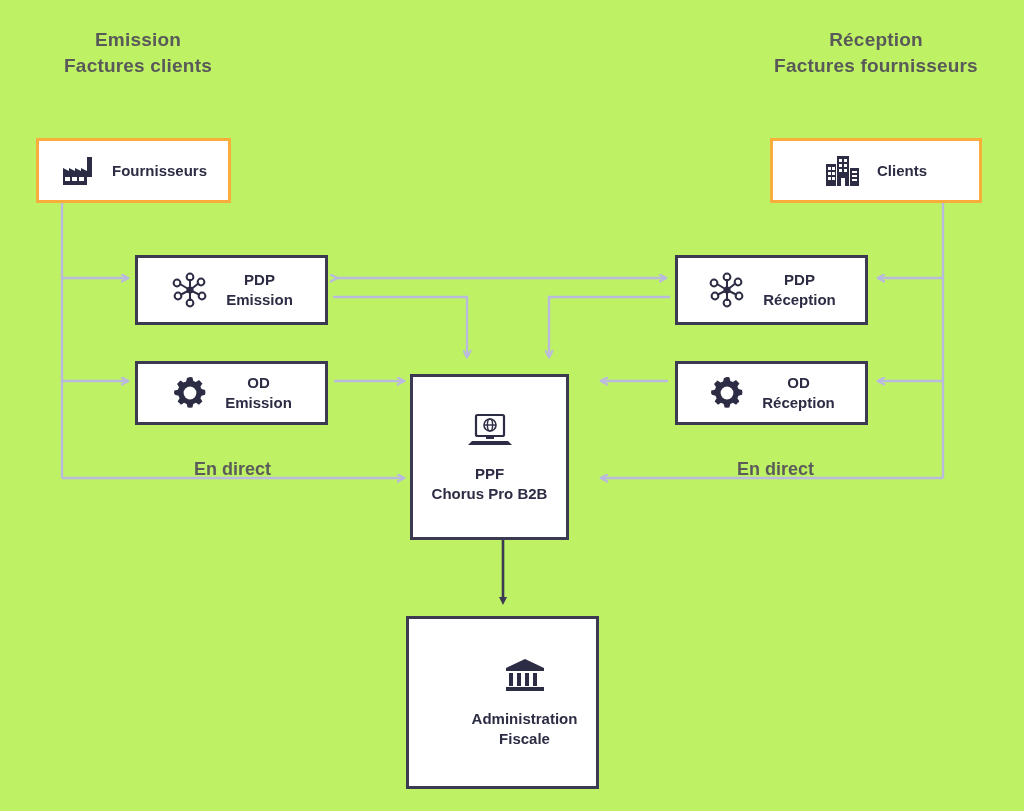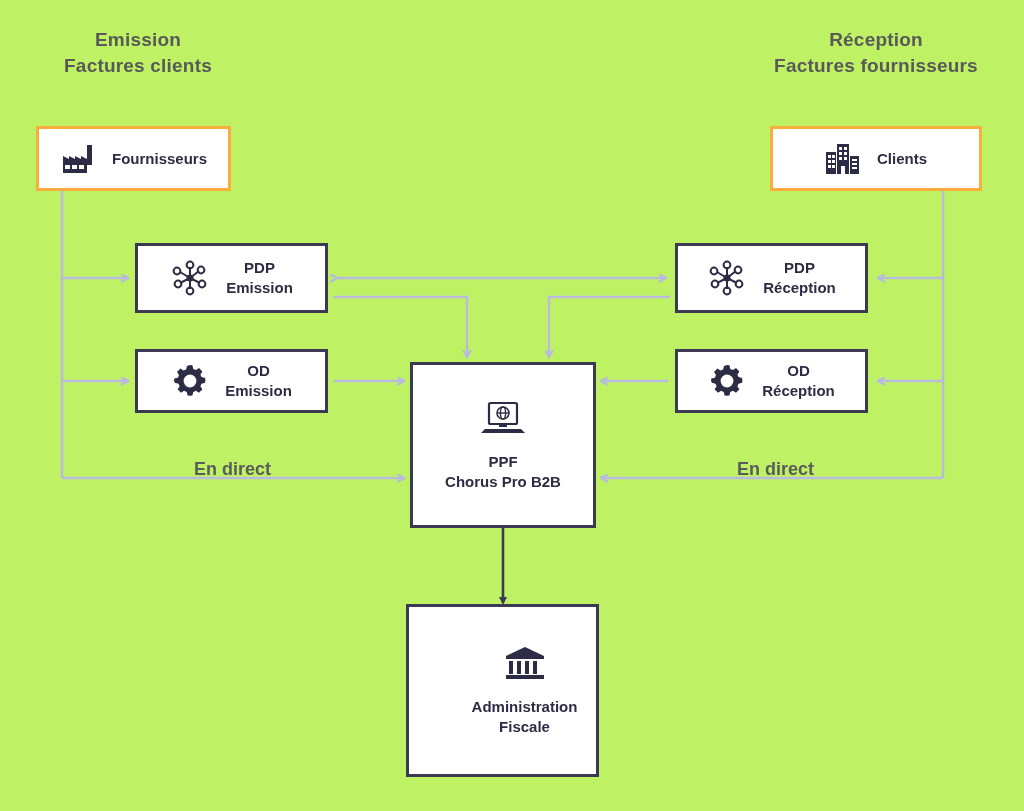--- a/index.html
+++ b/index.html
@@ -32,20 +32,21 @@
     white-space: pre-line;
     letter-spacing: 0.2px;
   }
   .node {
     position: absolute;
     background: #ffffff;
     box-sizing: border-box;
     display: flex;
     align-items: center;
     justify-content: center;
+    margin-top: 12px;
   }
   .node.bordered-dark { border: 3px solid #3b3a52; }
   .node.bordered-accent { border: 3px solid #f9ad3c; }
   .node-inner {
     display: flex;
     align-items: center;
     justify-content: center;
     gap: 16px;
     width: 100%;
     height: 100%;
@@ -246,21 +247,21 @@
         <svg width="38" height="38" viewBox="0 0 38 38" aria-hidden="true">
           <path fill="#2c2c44" d="M19 3l2.4.3.9 3.6 2.6 1.1 3.1-2 1.7 1.7 1.7 1.7-2 3.1 1.1 2.6 3.6.9.3 2.4-.3 2.4-3.6.9-1.1 2.6 2 3.1-1.7 1.7-1.7 1.7-3.1-2-2.6 1.1-.9 3.6-2.4.3-2.4-.3-.9-3.6-2.6-1.1-3.1 2-1.7-1.7-1.7-1.7 2-3.1-1.1-2.6-3.6-.9L3 19l.3-2.4 3.6-.9 1.1-2.6-2-3.1 1.7-1.7 1.7-1.7 3.1 2 2.6-1.1.9-3.6z"></path>
           <circle cx="19" cy="19" r="6.4" fill="#ffffff"></circle>
         </svg>
       </span>
       <span class="node-label">OD
 Réception</span>
     </div>
   </div>
 
-  <div class="node bordered-dark stacked" style="left:410px; top:362px; width:186px; height:166px;">
+  <div class="node bordered-dark stacked" style="left:410px; top:362px; width:159px; height:166px;">
     <div class="node-inner">
       <span class="node-icon">
         <svg width="48" height="40" viewBox="0 0 48 40" aria-hidden="true">
           <rect x="10" y="5" width="28" height="21" rx="1.5" fill="none" stroke="#2c2c44" stroke-width="2.2"></rect>
           <circle cx="24" cy="15" r="6" fill="none" stroke="#2c2c44" stroke-width="1.6"></circle>
           <ellipse cx="24" cy="15" rx="2.6" ry="6" fill="none" stroke="#2c2c44" stroke-width="1.4"></ellipse>
           <line x1="18" y1="15" x2="30" y2="15" stroke="#2c2c44" stroke-width="1.4"></line>
           <path d="M6 31h36l4 4H2z" fill="#2c2c44"></path>
           <rect x="20" y="27" width="8" height="2" fill="#2c2c44"></rect>
         </svg>

